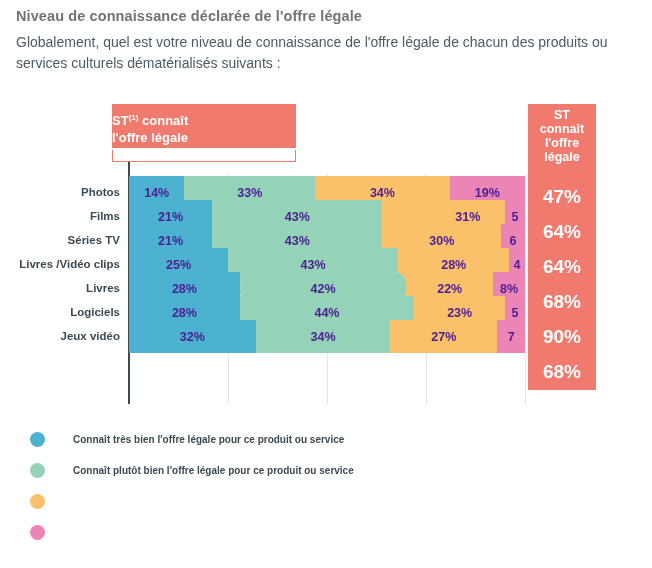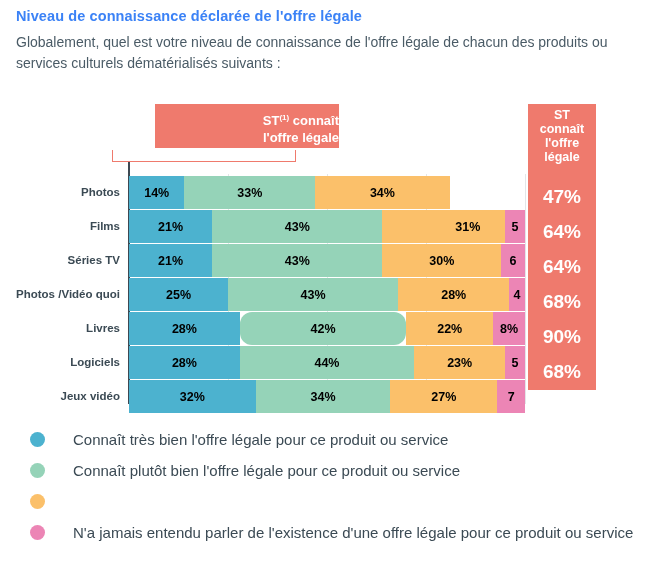--- a/index.html
+++ b/index.html
@@ -20,21 +20,21 @@
     height: 568px;
   }
 
   
   .title {
     position: absolute;
     left: 16px;
     top: 8px;
     font-size: 14.5px;
     font-weight: bold;
-    color: #3b82f6;
+    color: #737373;
     letter-spacing: 0.1px;
   }
   .subtitle {
     position: absolute;
     left: 16px;
     top: 32px;
     width: 600px;
     font-size: 14px;
     line-height: 21px;
     color: #4a5b66;
@@ -44,25 +44,24 @@
   .st-banner {
     position: absolute;
     left: 112px;
     top: 104px;
     width: 184px;
     height: 44px;
     background: #ef7a6d;
     color: #ffffff;
     font-size: 13px;
     font-weight: bold;
-    text-align: right;
+    text-align: left;
     line-height: 17px;
     padding-top: 5px;
     box-sizing: border-box;
-    margin-left: 43px;
   }
   .st-banner sup {
     font-size: 8px;
     vertical-align: super;
   }
   .st-bracket {
     position: absolute;
     left: 112px;
     top: 150px;
     width: 184px;
@@ -129,21 +128,21 @@
   }
   .rows {
     position: absolute;
     left: 0;
     top: 14px;
     width: 600px;
   }
   .row {
     position: relative;
     height: 18px;
-    margin-bottom: 16px;
+    margin-bottom: 6px;
   }
   .row-label {
     position: absolute;
     left: 0;
     top: 0;
     width: 104px;
     height: 33px;
     display: flex;
     align-items: center;
     justify-content: flex-end;
@@ -159,21 +158,21 @@
     top: 0;
     height: 33px;
     width: 396px;
     display: flex;
   }
   .seg {
     height: 33px;
     display: flex;
     align-items: center;
     justify-content: center;
-    color: #000000;
+    color: #4c1d95;
     font-size: 12.5px;
     font-weight: bold;
     box-sizing: border-box;
     overflow: hidden;
     white-space: nowrap;
   }
   .seg-0 { background: #4cb2cf; }
   .seg-1 { background: #95d3b8; }
   .seg-2 { background: #fbc06a; }
   .seg-3 { background: #ec85b5; }
@@ -193,22 +192,22 @@
   }
   .legend-dot {
     width: 15px;
     height: 15px;
     border-radius: 50%;
     margin-left: 14px;
     margin-right: 28px;
     flex: 0 0 auto;
   }
   .legend-label {
-    font-size: 15px;
-    font-weight: normal;
+    font-size: 10px;
+    font-weight: bold;
     color: #3b4a54;
   }
 </style>
 </head>
 <body>
 
 <div class="page">
 
   <div class="title">Niveau de connaissance déclarée de l'offre légale</div>
   <div class="subtitle">Globalement, quel est votre niveau de connaissance de l'offre légale de chacun des produits ou services culturels dématérialisés suivants :</div>
@@ -246,20 +245,21 @@
       </div>
     <div class="rows" id="rows">
         <div class="row">
           <div class="row-label">
             <div>Photos</div>
           </div>
           <div class="bar-track">
             <div class="seg seg-0" style="width: 55.44px; background: rgb(76, 178, 207);">14%</div>
             <div class="seg seg-1" style="width: 130.68px; background: rgb(149, 211, 184);">33%</div>
             <div class="seg seg-2" style="width: 134.64px; background: rgb(251, 192, 106);">34%</div>
+            <div class="seg seg-3" style="width: 75.24px; background: rgb(236, 133, 181);">19%</div>
           </div>
         </div>
         <div class="row">
           <div class="row-label">
             <div>Films</div>
           </div>
           <div class="bar-track">
             <div class="seg seg-0" style="width: 83.16px; background: rgb(76, 178, 207);">21%</div>
             <div class="seg seg-1" style="width: 170.28px; background: rgb(149, 211, 184);">43%</div>
             <div class="seg seg-2" style="width: 122.76px; background: rgb(251, 192, 106); padding-left: 48px;">31%</div>
@@ -272,22 +272,22 @@
           </div>
           <div class="bar-track">
             <div class="seg seg-0" style="width: 83.16px; background: rgb(76, 178, 207);">21%</div>
             <div class="seg seg-1" style="width: 170.28px; background: rgb(149, 211, 184);">43%</div>
             <div class="seg seg-2" style="width: 118.8px; background: rgb(251, 192, 106);">30%</div>
             <div class="seg seg-3" style="width: 23.76px; background: rgb(236, 133, 181);">6</div>
           </div>
         </div>
         <div class="row">
           <div class="row-label">
-            <div>Photos /</div>
-            <div>Vidéo quoi</div>
+            <div>Livres /</div>
+            <div>Vidéo clips</div>
           </div>
           <div class="bar-track">
             <div class="seg seg-0" style="width: 99px; background: rgb(76, 178, 207);">25%</div>
             <div class="seg seg-1" style="width: 170.28px; background: rgb(149, 211, 184);">43%</div>
             <div class="seg seg-2" style="width: 110.88px; background: rgb(251, 192, 106);">28%</div>
             <div class="seg seg-3" style="width: 15.84px; background: rgb(236, 133, 181);">4</div>
           </div>
         </div>
         <div class="row">
           <div class="row-label">
@@ -332,17 +332,16 @@
       </div>
       <div class="legend-item">
         <span class="legend-dot" style="background: rgb(149, 211, 184);"></span>
         <span class="legend-label">Connaît plutôt bien l'offre légale pour ce produit ou service</span>
       </div>
       <div class="legend-item">
         <span class="legend-dot" style="background: rgb(251, 192, 106);"></span>
       </div>
       <div class="legend-item">
         <span class="legend-dot" style="background: rgb(236, 133, 181);"></span>
-        <span class="legend-label">N'a jamais entendu parler de l'existence d'une offre légale pour ce produit ou service</span>
       </div>
     </div>
 
 </div>
 
 </body></html>

